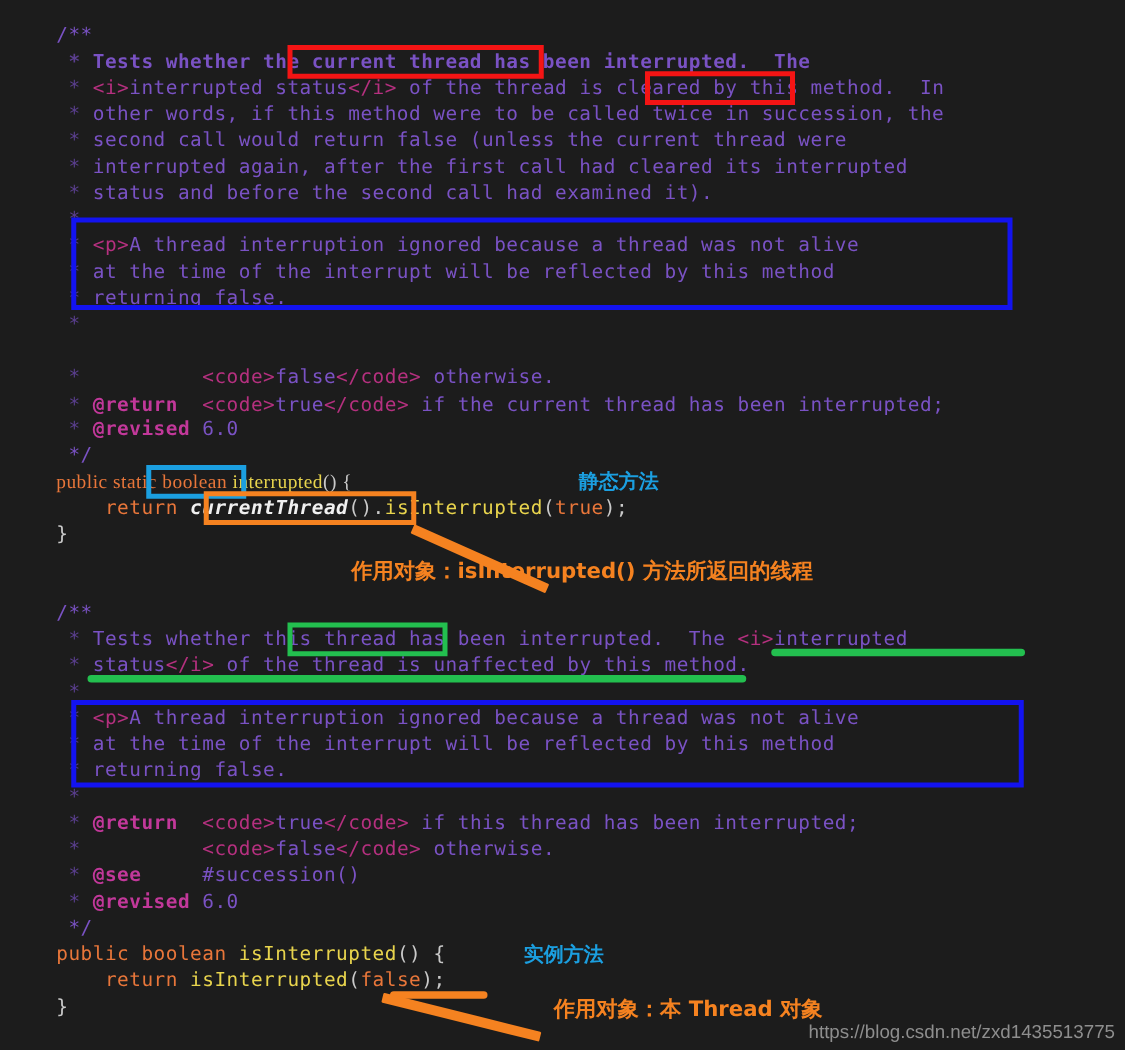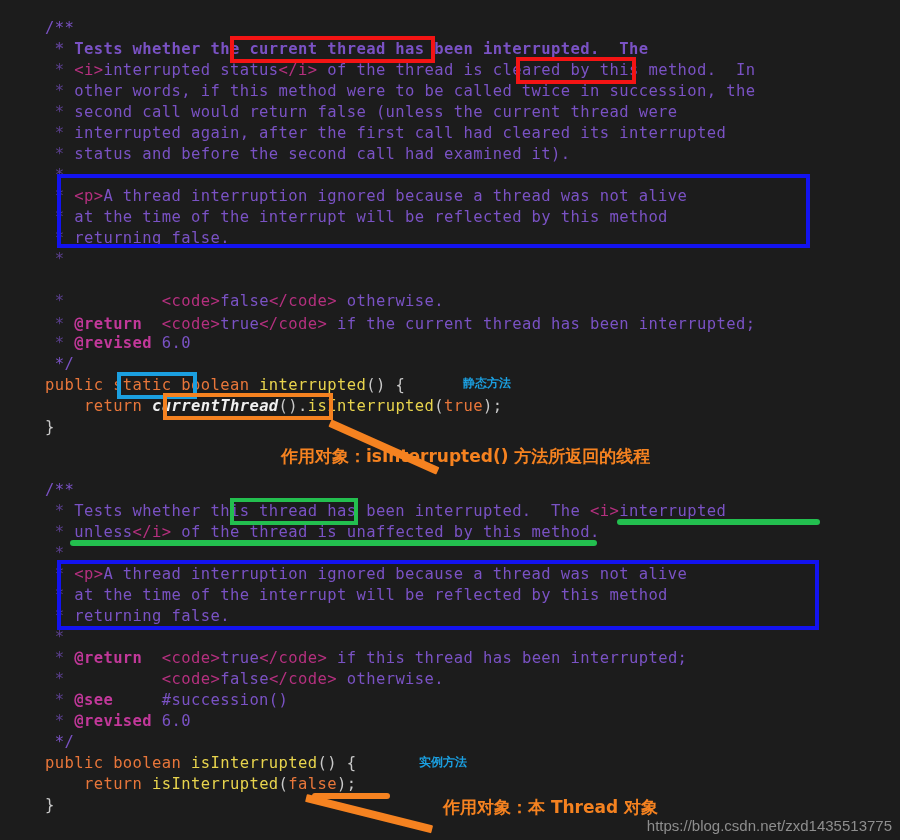--- a/index.html
+++ b/index.html
@@ -78,21 +78,21 @@
   }
 
   .note {
     position: absolute;
     white-space: nowrap;
     font-family: "DejaVu Sans", sans-serif;
     font-weight: bold;
     font-size: 17px;
   }
   .note-orange { color: #f58220; }
-  .note-blue   { color: #1b9fe0; font-size: 12px; }
+  .note-blue   { color: #1b9fe0; font-size: 16px; }
 
   .watermark {
     position: absolute;
     right: 8px;
     bottom: 6px;
     color: #8e8e8e;
     font-family: "Liberation Sans", sans-serif;
     font-size: 15px;
     white-space: nowrap;
   }
@@ -128,31 +128,31 @@
 
   <div class="code-line" style="top:270px;margin-top:44px;"><span class="star"> * </span><span class="cmt-tag">@return</span><span class="cmt">  </span><span class="html-tag">&lt;code&gt;</span><span class="cmt">true</span><span class="html-tag">&lt;/code&gt;</span><span class="cmt"> if the current thread has been interrupted;</span></div>
 
   <div class="code-line" style="top:291px;"><span class="star"> * </span><span class="cmt">         </span><span class="html-tag">&lt;code&gt;</span><span class="cmt">false</span><span class="html-tag">&lt;/code&gt;</span><span class="cmt"> otherwise.</span></div>
 
 
   <div class="code-line" style="top:333px;"><span class="star"> * </span><span class="cmt-tag">@revised</span><span class="cmt"> 6.0</span></div>
 
   <div class="code-line" style="top:354px;"><span class="cmt"> */</span></div>
 
-  <div class="code-line" style="top:375px;"><span class="kw">public</span><span class="punc"> </span><span class="kw">static</span><span class="punc"> </span><span class="kw">boolean</span><span class="punc"> </span><span class="fn">interrupted</span><span class="punc">() {</span></div>
+  <div class="code-line" style="top:375px;font-family:Liberation Serif, serif;"><span class="kw">public</span><span class="punc"> </span><span class="kw">static</span><span class="punc"> </span><span class="kw">boolean</span><span class="punc"> </span><span class="fn">interrupted</span><span class="punc">() {</span></div>
 
   <div class="code-line" style="top:396px;"><span class="punc">    </span><span class="kw">return</span><span class="punc"> </span><span class="ital">currentThread</span><span class="punc">()</span><span class="punc">.</span><span class="fn">isInterrupted</span><span class="punc">(</span><span class="lit">true</span><span class="punc">);</span></div>
 
   <div class="code-line" style="top:417px;"><span class="punc">}</span></div>
 
   <div class="code-line" style="top:480px;"><span class="cmt">/**</span></div>
 
   <div class="code-line" style="top:501px;"><span class="star"> * </span><span class="cmt">Tests whether this thread has been interrupted.  The </span><span class="html-tag">&lt;i&gt;</span><span class="cmt">interrupted</span></div>
 
-  <div class="code-line" style="top:522px;"><span class="star"> * </span><span class="cmt">unless</span><span class="html-tag">&lt;/i&gt;</span><span class="cmt"> of the thread is unaffected by this method.</span></div>
+  <div class="code-line" style="top:522px;"><span class="star"> * </span><span class="cmt">status</span><span class="html-tag">&lt;/i&gt;</span><span class="cmt"> of the thread is unaffected by this method.</span></div>
 
   <div class="code-line" style="top:543px;"><span class="star"> *</span></div>
 
   <div class="code-line" style="top:564px;"><span class="star"> * </span><span class="html-tag">&lt;p&gt;</span><span class="cmt">A thread interruption ignored because a thread was not alive</span></div>
 
   <div class="code-line" style="top:585px;"><span class="star"> * </span><span class="cmt">at the time of the interrupt will be reflected by this method</span></div>
 
   <div class="code-line" style="top:606px;"><span class="star"> * </span><span class="cmt">returning false.</span></div>
 
   <div class="code-line" style="top:627px;"><span class="star"> *</span></div>

